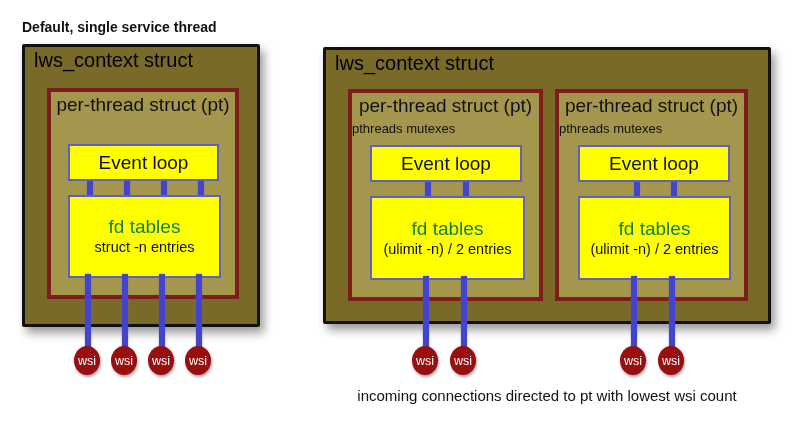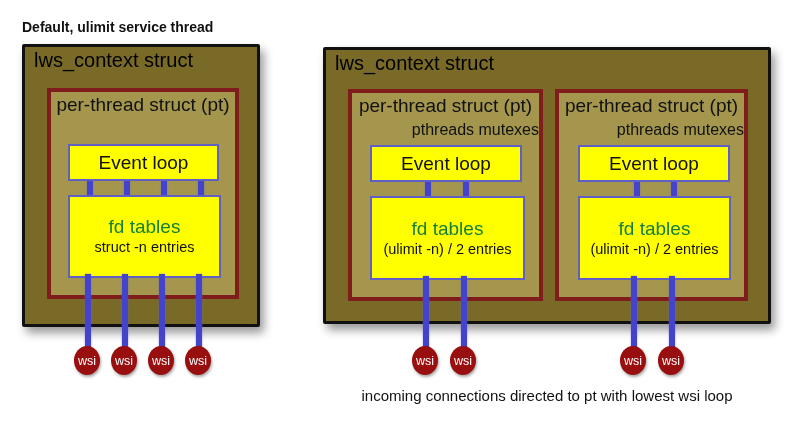--- a/index.html
+++ b/index.html
@@ -10,42 +10,42 @@
   .panel-title{position:absolute;font-size:14px;font-weight:bold;color:#111;white-space:nowrap;}
   .outer-box{
     position:absolute;background:#7a6a27;border:3px solid #111;border-radius:2px;
     box-sizing:border-box;box-shadow:4px 6px 10px rgba(0,0,0,0.40);
   }
   .ctx-label{position:absolute;left:9px;top:2px;font-size:20px;color:#000000;white-space:nowrap;}
   .pt-box{
     position:absolute;background:#a5964e;border:4px solid #7f1d1d;box-sizing:border-box;
   }
   .pt-label{position:absolute;top:2px;left:0;right:0;text-align:center;font-size:19px;color:#111;white-space:nowrap;}
-  .mutex-label{position:absolute;top:28px;left:0;right:0;text-align:right;font-size:16px;color:#111;white-space:nowrap;}
+  .mutex-label{position:absolute;top:28px;left:0;right:17px;text-align:left;font-size:13px;color:#111;white-space:nowrap;}
   .ybox{
     position:absolute;background:#ffff00;border:2px solid #6060c4;box-sizing:border-box;
     display:flex;flex-direction:column;align-items:center;justify-content:center;text-align:center;
   }
   .event-label{font-size:19px;color:#111;}
   .fd-title{font-size:19px;color:#15803d;line-height:1.2;}
   .fd-sub{font-size:14.5px;color:#111;line-height:1.2;}
   .vbar{position:absolute;width:6px;background:#4343cc;box-shadow:0 0 2px rgba(100,100,240,0.7);}
   .wsi{
     position:absolute;width:26px;height:29px;border-radius:50%;background:#990e0e;
     color:#fff;font-size:12.5px;display:flex;align-items:center;justify-content:center;
     box-shadow:1px 2px 3px rgba(0,0,0,0.35);
   }
   .caption{position:absolute;font-size:15px;color:#111;text-align:center;white-space:nowrap;}
 </style>
 </head>
 <body>
 
 <div class="canvas">
 
-  <div class="panel-title" style="left:22px;top:19px;">Default, ulimit service thread</div>
+  <div class="panel-title" style="left:22px;top:19px;">Default, single service thread</div>
 
   <div class="outer-box" style="left:22px;top:44px;width:238px;height:283px;">
     <div class="ctx-label">lws_context struct</div>
 
     <div class="pt-box" style="left:22px;top:41px;width:192px;height:211px;">
       <div class="pt-label">per-thread struct (pt)</div>
 
       <div class="ybox" style="left:17px;top:52px;width:151px;height:37px;">
         <div class="event-label">Event loop</div>
       </div>
@@ -114,15 +114,15 @@
   <div class="vbar" style="left:423px;top:276px;height:72px;"></div>
   <div class="vbar" style="left:461px;top:276px;height:72px;"></div>
   <div class="vbar" style="left:631px;top:276px;height:72px;"></div>
   <div class="vbar" style="left:669px;top:276px;height:72px;"></div>
 
   <div class="wsi" style="left:412px;top:346px;">wsi</div>
   <div class="wsi" style="left:450px;top:346px;">wsi</div>
   <div class="wsi" style="left:620px;top:346px;">wsi</div>
   <div class="wsi" style="left:658px;top:346px;">wsi</div>
 
-  <div class="caption" style="left:323px;top:387px;width:448px;">incoming connections directed to pt with lowest wsi loop</div>
+  <div class="caption" style="left:323px;top:387px;width:448px;">incoming connections directed to pt with lowest wsi count</div>
 
 </div>
 
 </body></html>

